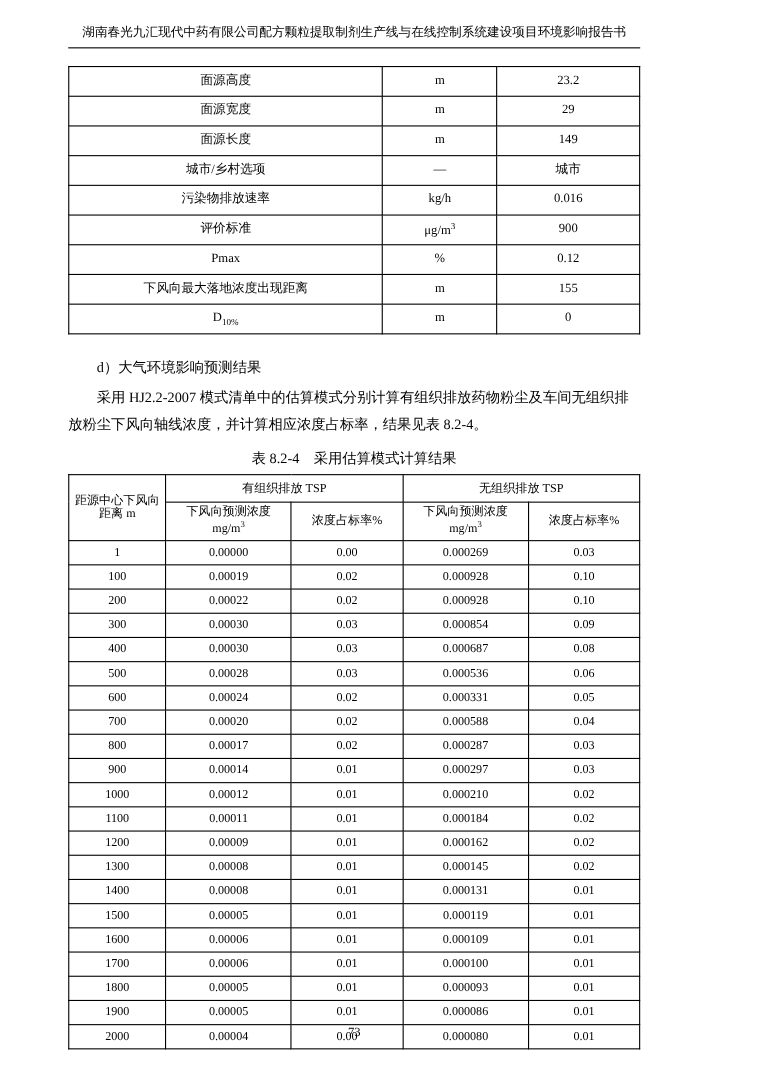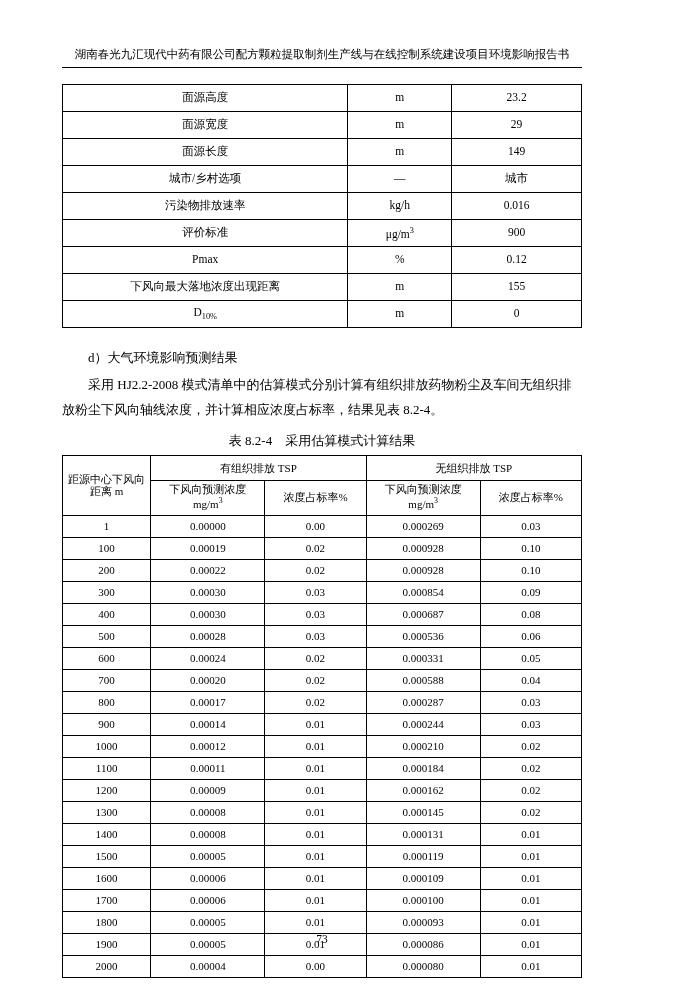--- a/index.html
+++ b/index.html
@@ -11,21 +11,21 @@
     width: 700px;
     height: 989px;
     font-family: "Liberation Serif", serif;
     color: #000;
     position: relative;
   }
   .page {
     width: 644px;
     height: 989px;
     box-sizing: border-box;
-    padding: 46px 62px 30px 62px;
+    padding: 22px 62px 30px 62px;
     position: relative;
     background: #fff;
   }
   .header {
     text-align: center;
     font-size: 11.5px;
     line-height: 1.4;
     padding-bottom: 5px;
     border-bottom: 1px solid #000;
     letter-spacing: 0px;
@@ -171,21 +171,21 @@
       </tr>
       <tr>
         <td>D<span class="sub">10%</span></td>
         <td>m</td>
         <td>0</td>
       </tr>
     </tbody>
   </table>
 
   <p class="para-d">d）大气环境影响预测结果</p>
-  <p class="para">采用 HJ2.2-2008 模式清单中的估算模式分别计算有组织排放药物粉尘及车间无组织排放粉尘下风向轴线浓度，并计算相应浓度占标率，结果见表 8.2-4。</p>
+  <p class="para">采用 HJ2.2-2007 模式清单中的估算模式分别计算有组织排放药物粉尘及车间无组织排放粉尘下风向轴线浓度，并计算相应浓度占标率，结果见表 8.2-4。</p>
 
   <div class="table-caption">表 8.2-4　采用估算模式计算结果</div>
 
   <table class="doc" id="result-table">
     <colgroup>
         <col class="c1">
         <col class="c2">
         <col class="c3">
         <col class="c4">
         <col class="c5">
@@ -269,21 +269,21 @@
         <td>800</td>
         <td>0.00017</td>
         <td>0.02</td>
         <td>0.000287</td>
         <td>0.03</td>
       </tr>
       <tr>
         <td>900</td>
         <td>0.00014</td>
         <td>0.01</td>
-        <td>0.000244</td>
+        <td>0.000297</td>
         <td>0.03</td>
       </tr>
       <tr>
         <td>1000</td>
         <td>0.00012</td>
         <td>0.01</td>
         <td>0.000210</td>
         <td>0.02</td>
       </tr>
       <tr>

